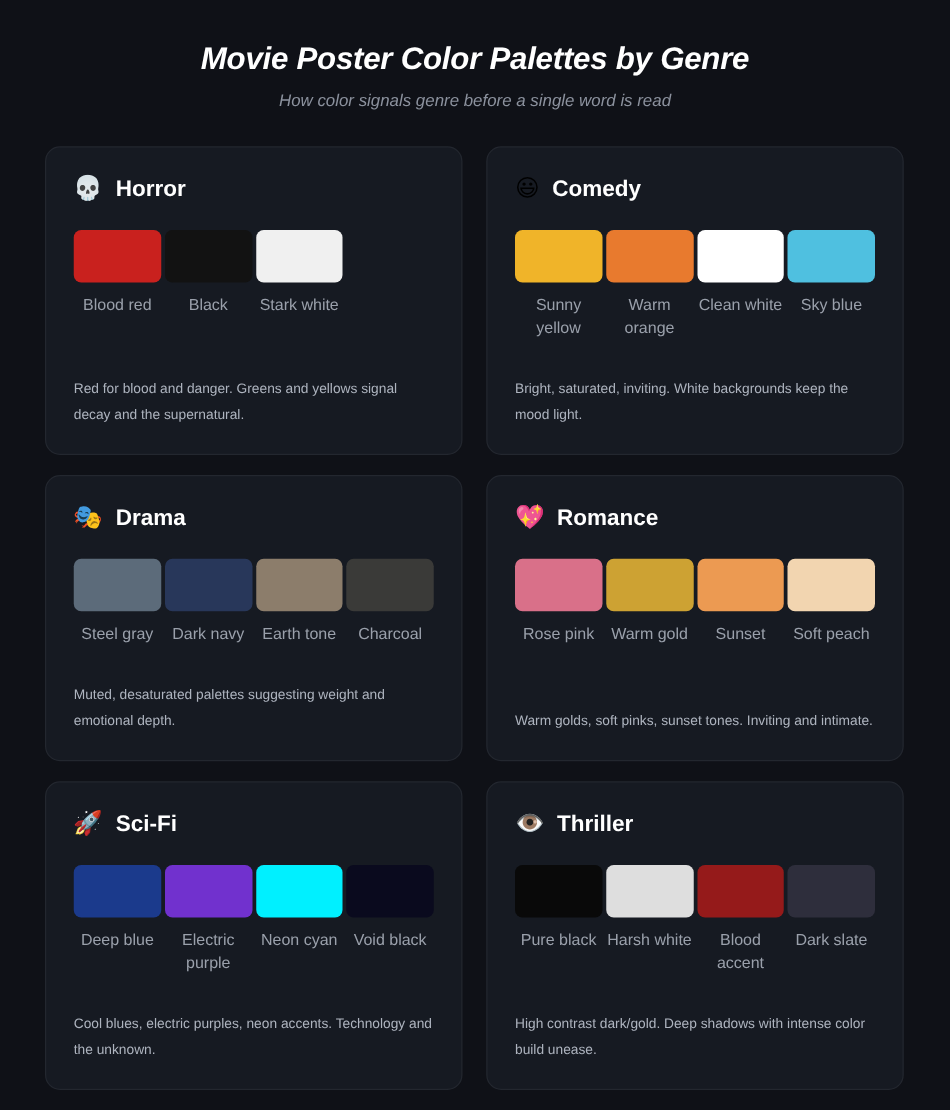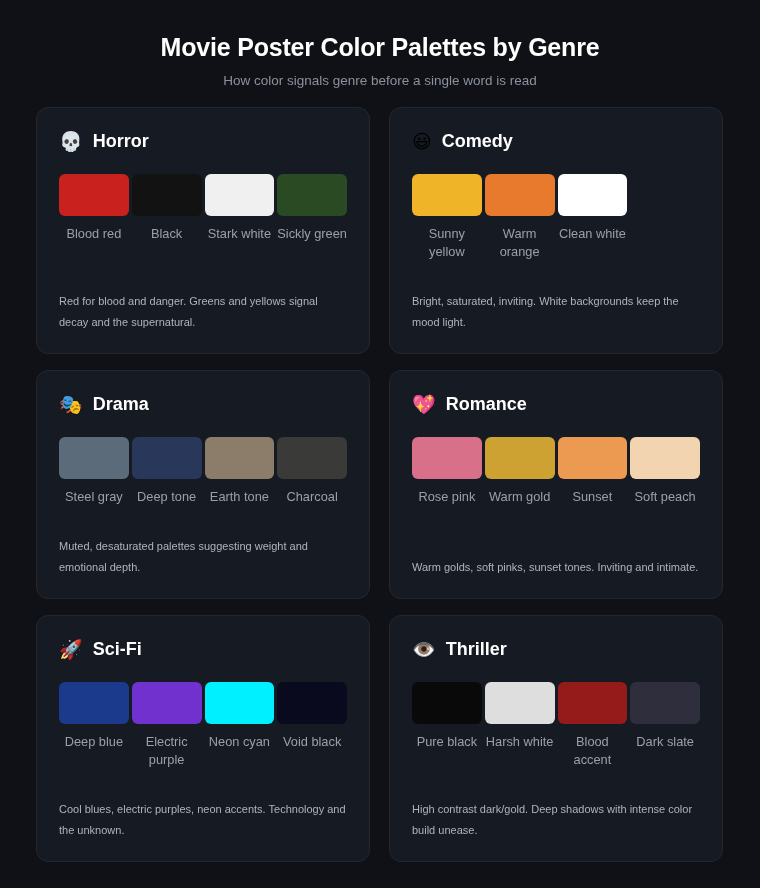--- a/index.html
+++ b/index.html
@@ -14,21 +14,21 @@
   }
 
   .page {
     width: 760px;
     height: 888px;
     padding: 30px 36px 24px 36px;
     background: #0f1117;
   }
 
   
-  .header { text-align: center; margin-bottom: 16px; }
+  .header { text-align: center; margin-bottom: 26px; font-style: italic; }
 
   .page-title {
     font-size: 25px;
     font-weight: bold;
     color: #ffffff;
     letter-spacing: -0.2px;
     line-height: 34px;
   }
 
   .page-subtitle {
@@ -130,24 +130,20 @@
             <div class="swatch-label">Blood red</div>
           </div>
           <div class="swatch-cell">
             <div class="swatch-chip" style="background:#121212"></div>
             <div class="swatch-label">Black</div>
           </div>
           <div class="swatch-cell">
             <div class="swatch-chip" style="background:#f0f0f0"></div>
             <div class="swatch-label">Stark white</div>
           </div>
-          <div class="swatch-cell">
-            <div class="swatch-chip" style="background:#2a4a23"></div>
-            <div class="swatch-label">Sickly green</div>
-          </div>
         </div>
         <div class="card-desc">Red for blood and danger. Greens and yellows signal decay and the supernatural.</div>
       </div>
       <div class="genre-card">
         <div class="card-head">
           <span class="genre-emoji">😃</span>
           <span class="genre-name">Comedy</span>
         </div>
         <div class="swatch-row">
           <div class="swatch-cell">
@@ -155,36 +151,40 @@
             <div class="swatch-label">Sunny yellow</div>
           </div>
           <div class="swatch-cell">
             <div class="swatch-chip" style="background:#e87a2e"></div>
             <div class="swatch-label">Warm orange</div>
           </div>
           <div class="swatch-cell">
             <div class="swatch-chip" style="background:#ffffff"></div>
             <div class="swatch-label">Clean white</div>
           </div>
+          <div class="swatch-cell">
+            <div class="swatch-chip" style="background:#4fc0e0"></div>
+            <div class="swatch-label">Sky blue</div>
+          </div>
         </div>
         <div class="card-desc">Bright, saturated, inviting. White backgrounds keep the mood light.</div>
       </div>
       <div class="genre-card">
         <div class="card-head">
           <span class="genre-emoji">🎭</span>
           <span class="genre-name">Drama</span>
         </div>
         <div class="swatch-row">
           <div class="swatch-cell">
             <div class="swatch-chip" style="background:#5c6b7a"></div>
             <div class="swatch-label">Steel gray</div>
           </div>
           <div class="swatch-cell">
             <div class="swatch-chip" style="background:#28375a"></div>
-            <div class="swatch-label">Deep tone</div>
+            <div class="swatch-label">Dark navy</div>
           </div>
           <div class="swatch-cell">
             <div class="swatch-chip" style="background:#8c7d6b"></div>
             <div class="swatch-label">Earth tone</div>
           </div>
           <div class="swatch-cell">
             <div class="swatch-chip" style="background:#3a3a38"></div>
             <div class="swatch-label">Charcoal</div>
           </div>
         </div>

